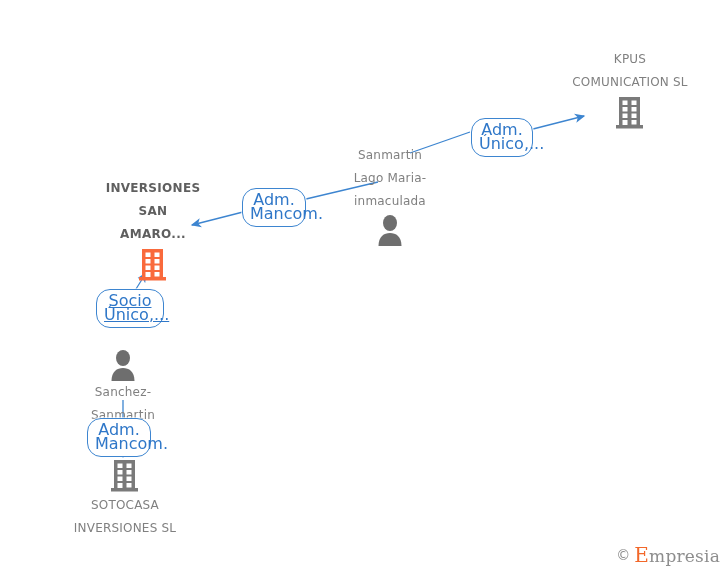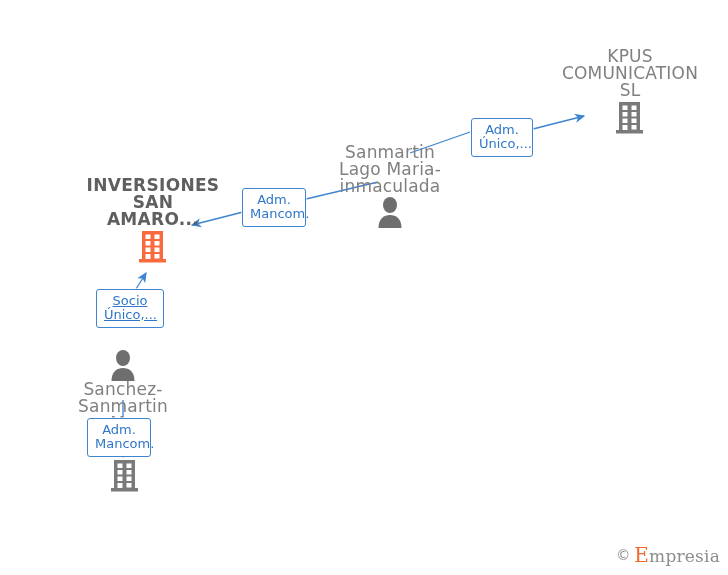--- a/index.html
+++ b/index.html
@@ -25,46 +25,46 @@
     height: 575px;
   }
 
   
   .node {
     position: absolute;
     text-align: center;
     width: 150px;
   }
   .node-label {
-    font-size: 17px;
-    line-height: 17px;
+    font-size: 12px;
+    line-height: 23px;
     color: #808080;
     letter-spacing: 0.2px;
     white-space: pre-line;
   }
   .node-label.primary {
     color: #5f5f5f;
     font-weight: bold;
     letter-spacing: 0.3px;
   }
   .node-icon {
     display: block;
     margin: 1px auto 0 auto;
   }
   .node.below .node-icon { margin-bottom: 2px; }
 
   
   .chip {
     position: absolute;
     background: #ffffff;
     border: 1px solid #3d85d0;
-    border-radius: 3px;
+    border-radius: 14px;
     box-shadow: 0 0 0 1px rgba(255,255,255,0.6);
     color: #2f77c8;
-    font-size: 13px;
+    font-size: 16px;
     line-height: 14px;
     text-align: center;
     padding: 4px 7px 5px 7px;
     white-space: pre-line;
     box-sizing: border-box;
   }
 
   
   #watermark {
     position: absolute;
@@ -184,20 +184,22 @@
       <rect x="8.5" y="5.5" width="5" height="4.5" fill="#ffffff"></rect>
       <rect x="17.5" y="5.5" width="5" height="4.5" fill="#ffffff"></rect>
       <rect x="8.5" y="12" width="5" height="4.5" fill="#ffffff"></rect>
       <rect x="17.5" y="12" width="5" height="4.5" fill="#ffffff"></rect>
       <rect x="8.5" y="18.5" width="5" height="4.5" fill="#ffffff"></rect>
       <rect x="17.5" y="18.5" width="5" height="4.5" fill="#ffffff"></rect>
       <rect x="8.5" y="25" width="5" height="5" fill="#ffffff"></rect>
       <rect x="17.5" y="25" width="5" height="4.5" fill="#ffffff"></rect>
       <rect x="2" y="30" width="27" height="3.5" fill="#7a7a7a"></rect>
     </svg>
+    <div class="node-label">SOTOCASA
+INVERSIONES SL</div>
   </div>
 
   <div class="chip" style="left:471px; top:118px; width:62px;">Adm.
 Único,...</div>
 
   <div class="chip" style="left:242px; top:188px; width:64px;">Adm.
 Mancom.</div>
 
   <div class="chip" style="left:96px; top:289px; width:68px;text-decoration:underline;">Socio
 Único,...</div>

